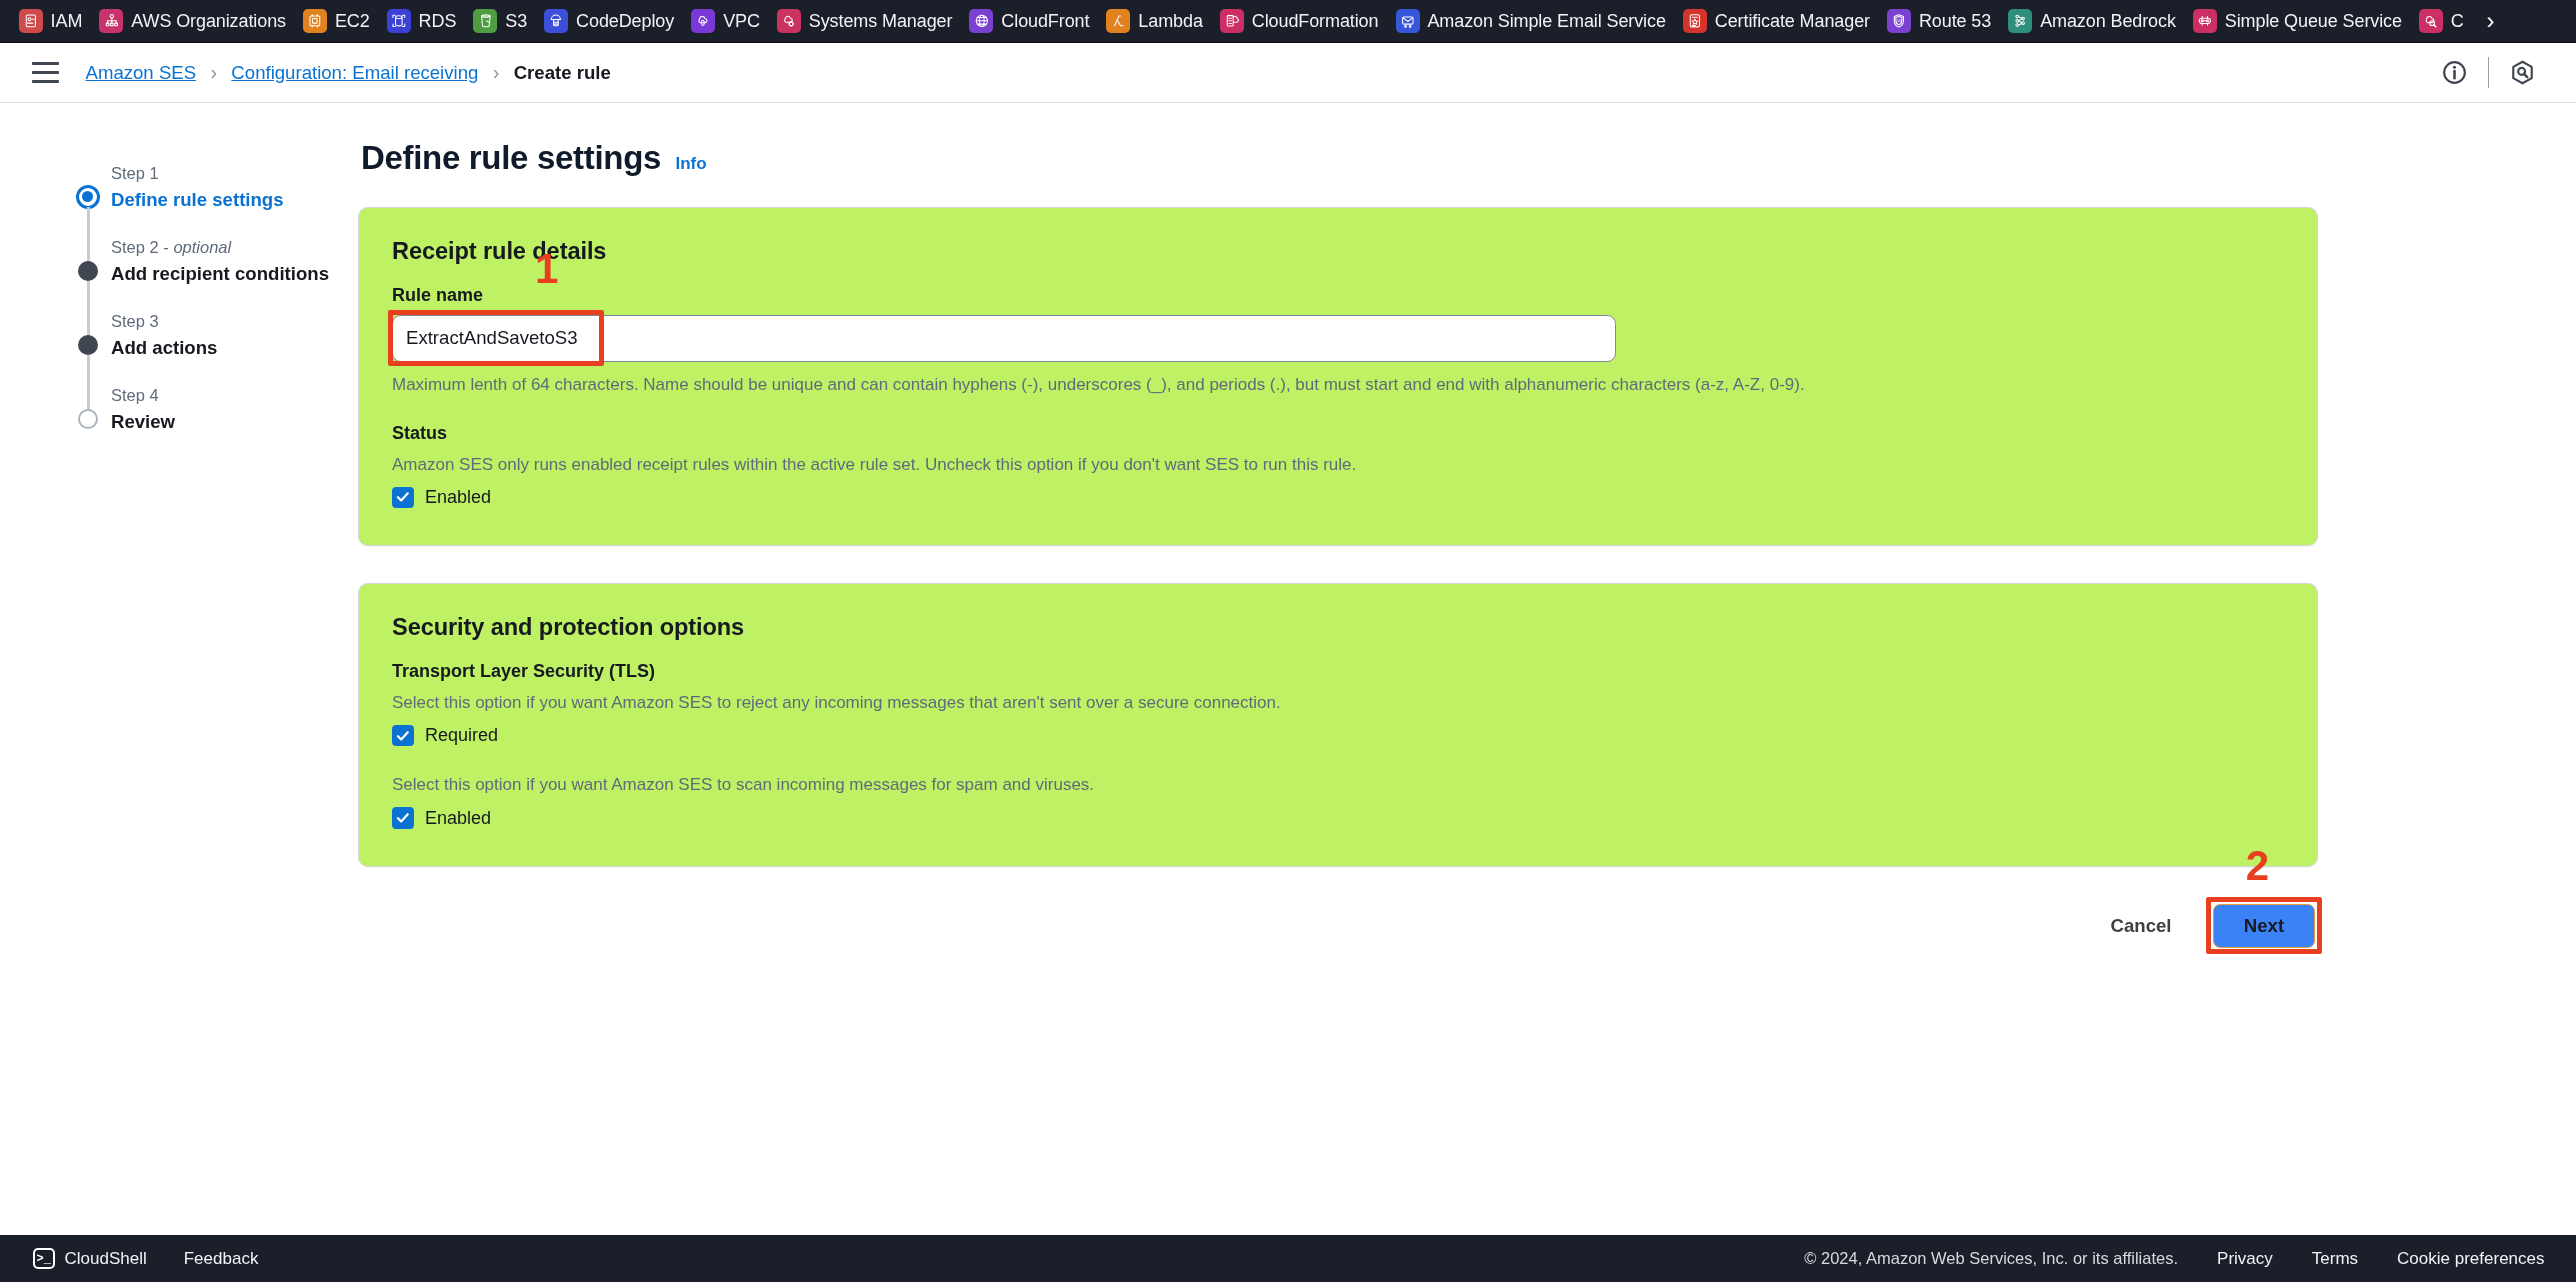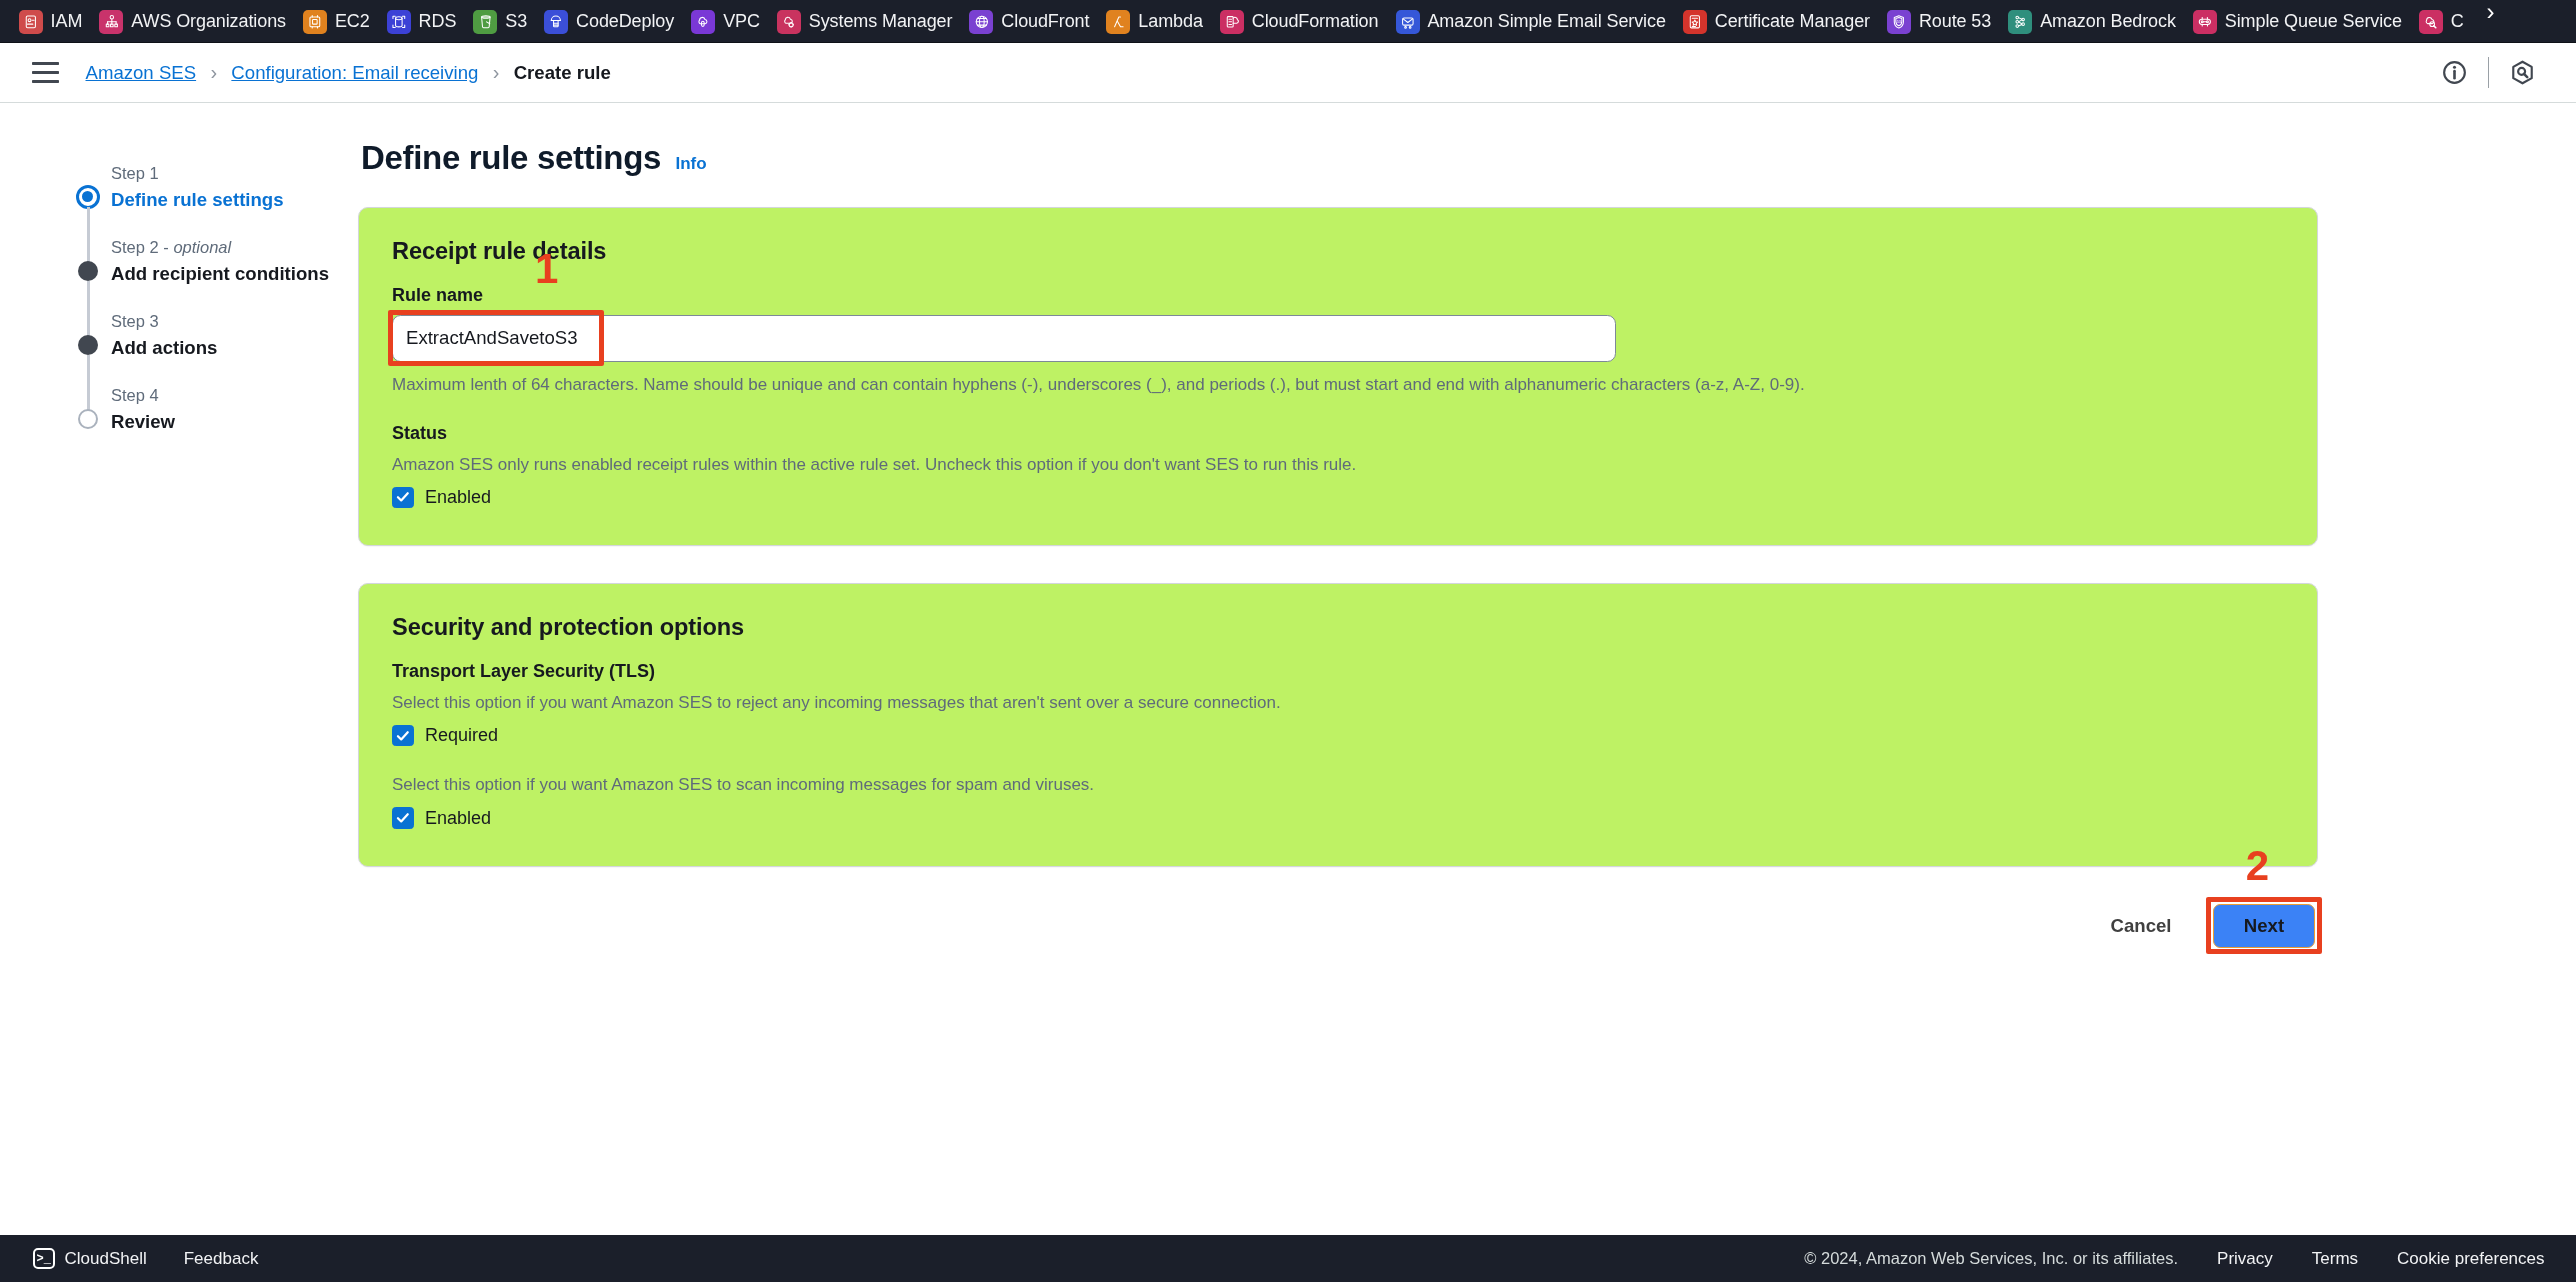--- a/index.html
+++ b/index.html
@@ -11,21 +11,21 @@
     background: #ffffff;
     font-family: "Liberation Sans", sans-serif;
   }
 
   
   .bookmarkbar {
     width: 2576px;
     height: 43px;
     background: #1b1f2a;
     display: flex;
-    align-items: flex-start;
+    align-items: center;
     padding-left: 13px;
     gap: 0px;
     overflow: hidden;
     border-bottom: 0.7px solid #0e1117;
   }
   .bm-item {
     display: flex;
     align-items: center;
     gap: 7.9px;
     padding: 0 11.4px 0 5.7px;

